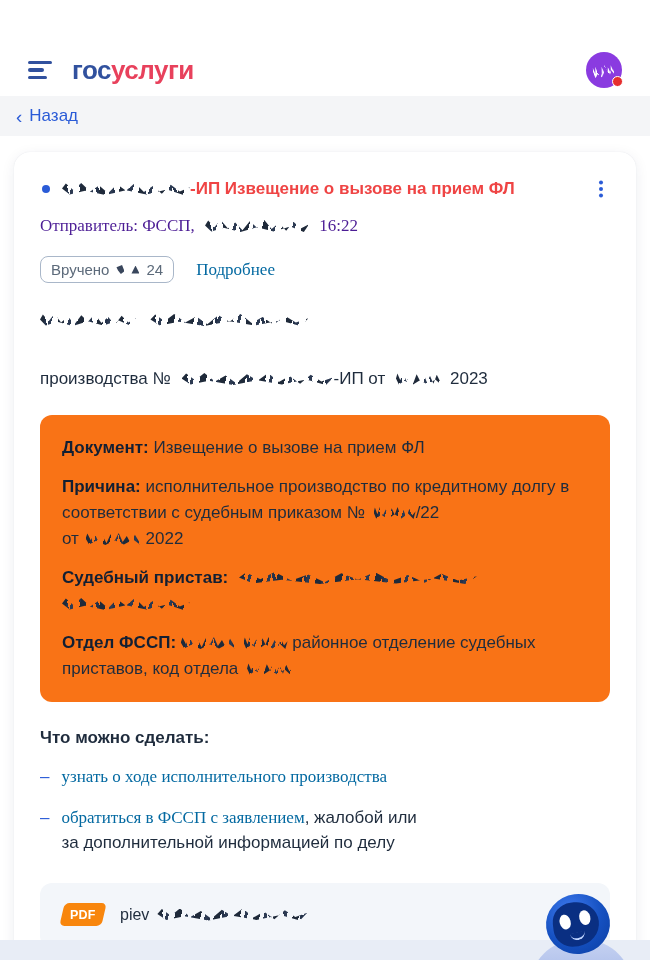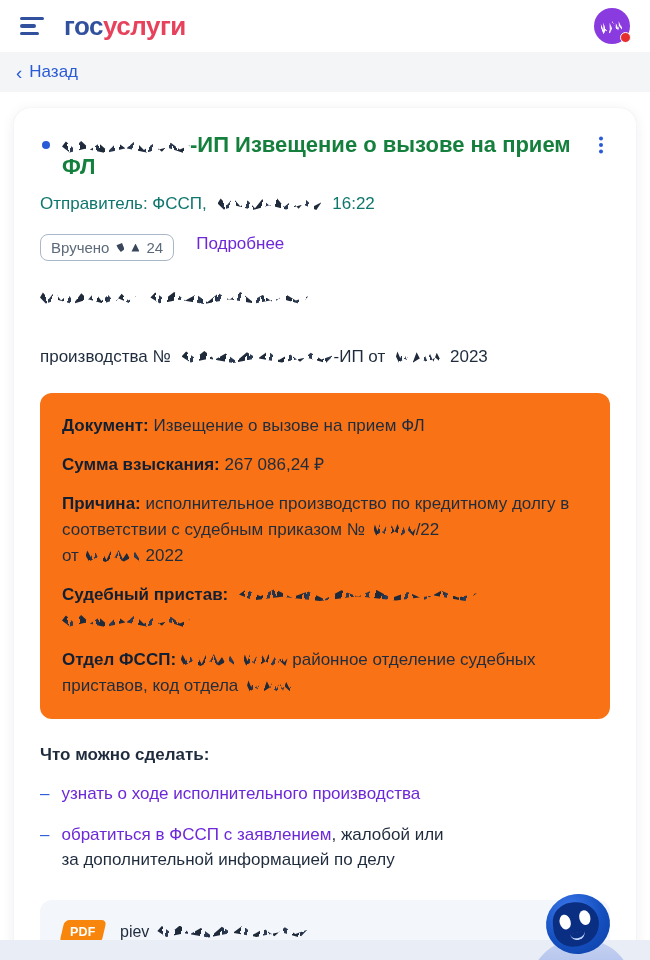--- a/index.html
+++ b/index.html
@@ -8,21 +8,21 @@
     font-family:"Liberation Sans", sans-serif;
     background:#ffffff;
     position:relative;
     overflow:hidden;
     color:#1f2c3d;
   }
 
   
   .header {
     height:52px; background:#fff;
-    display:flex; align-items:center; padding:0 20px;
+    display:flex; align-items:center; padding:0 28px;margin-top:44px;
   }
   .burger { width:26px; height:20px; display:flex; flex-direction:column; justify-content:center; gap:4px; cursor:pointer; }
   .burger i { display:block; height:3.2px; background:#31519e; border-radius:2px; }
   .burger i:nth-child(1){ width:24px; }
   .burger i:nth-child(2){ width:16px; }
   .burger i:nth-child(3){ width:19px; }
   .logo { margin-left:18px; font-size:26px; font-weight:bold; letter-spacing:-0.5px; }
   .logo .lg-blue { color:#31519e; }
   .logo .lg-red  { color:#e8415c; }
   .avatar {
@@ -46,37 +46,37 @@
   .card {
     position:absolute; left:14px; right:14px; top:16px;
     min-height:830px;
     background:#fff; border-radius:16px;
     box-shadow:0 3px 14px rgba(18,38,80,.08), 0 0 1px rgba(18,38,80,.12);
     padding:26px 26px 24px 26px;
   }
 
   .title-row { display:flex; align-items:flex-start; margin-bottom:13px; }
   .dot { width:8px; height:8px; border-radius:50%; background:#2a5bd7; margin:7px 12px 0 2px; flex:none; }
-  .msg-title { font-size:22px; font-weight:bold; color:#15803d; line-height:22px; flex:1; }
+  .msg-title { font-size:17px; font-weight:bold; color:#ef4444; line-height:22px; flex:1; }
   .kebab { width:18px; height:22px; display:flex; align-items:center; justify-content:center; cursor:pointer; flex:none; }
   .kebab i { width:4px; height:4px; border-radius:50%; background:#2a5bd7; box-shadow:0 -6.5px 0 #2a5bd7, 0 6.5px 0 #2a5bd7; }
 
-  .sender { font-size:17px; color:#0f766e; margin:16px 0 20px 0; }
-
-  .status-row { display:flex; align-items:flex-start; gap:22px; margin-bottom:28px; }
+  .sender { font-size:17px; color:#4c1d95; margin:16px 0 20px 0;font-family:Liberation Serif, serif; }
+
+  .status-row { display:flex; align-items:center; gap:22px; margin-bottom:28px; }
   .status-badge {
     display:inline-flex; align-items:center; gap:7px;
     border:1.5px solid #a9b7c9; border-radius:8px;
     padding:4px 10px; font-size:15px; color:#5c6a7a; cursor:pointer;
   }
   .mark1 { display:inline-block; width:8px; height:9px; background:#39465c;
            clip-path:polygon(0 25%, 70% 0, 100% 70%, 55% 100%, 20% 60%); }
   .mark2 { display:inline-block; width:8px; height:8px; background:#39465c;
            clip-path:polygon(50% 0, 100% 100%, 0 100%); }
-  .link { color:#6d28d9; text-decoration:none; cursor:pointer; }
+  .link { color:#0369a1; text-decoration:none; cursor:pointer;font-family:Liberation Serif, serif; }
   .more-link { font-size:17px; }
 
   
   .rd {
     display:inline-block; height:12px; vertical-align:-1px; border-radius:1px;
     background:
       repeating-linear-gradient(105deg,#1f2a3a 0 6px,transparent 6px 10px,#2c3a52 10px 13px,transparent 13px 19px),
       repeating-linear-gradient(75deg,transparent 0 4px,#24324a 4px 7px,transparent 7px 15px);
     clip-path:polygon(0 45%,3% 5%,9% 60%,15% 0,22% 70%,29% 20%,36% 85%,43% 10%,50% 65%,57% 0,64% 75%,71% 25%,78% 90%,85% 15%,92% 70%,100% 35%,95% 100%,82% 55%,66% 95%,50% 60%,34% 100%,18% 65%,6% 95%);
   }
@@ -204,24 +204,20 @@
       <br>
       <span>производства №</span>
       <span class="rd" style="width:152px; margin-left:6px;"></span><span>-ИП от</span>
       <span class="rd" style="width:48px; margin:0 6px;"></span><span>2023</span>
     </p>
 
     <div class="info-box">
       <p>
         <b>Документ:</b>
         <span>Извещение о вызове на прием ФЛ</span>
-      </p>
-      <p>
-        <b>Сумма взыскания:</b>
-        <span>267 086,24 ₽</span>
       </p>
       <p>
         <b>Причина:</b>
         <span>исполнительное производство по кредитному долгу</span>
         <span>в соответствии с судебным приказом №</span>
         <span class="rd" style="width:42px; margin-left:4px;"></span><span>/22</span><br>
         <span>от</span>
         <span class="rd" style="width:58px; margin:0 2px;"></span><span>2022</span>
       </p>
       <p>

